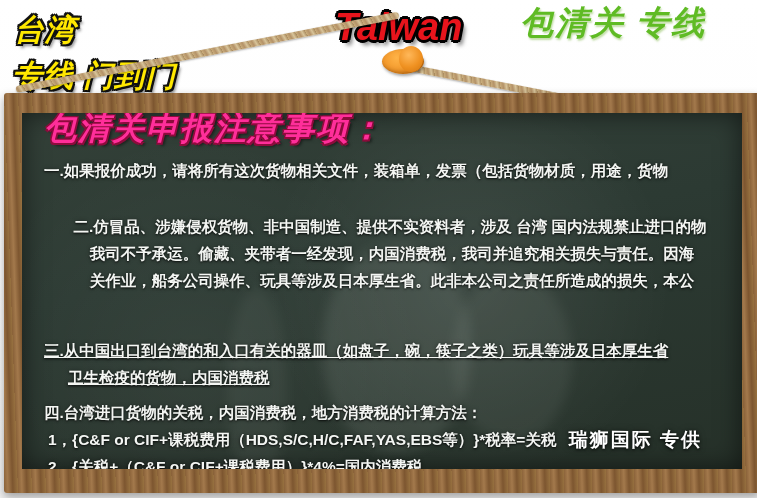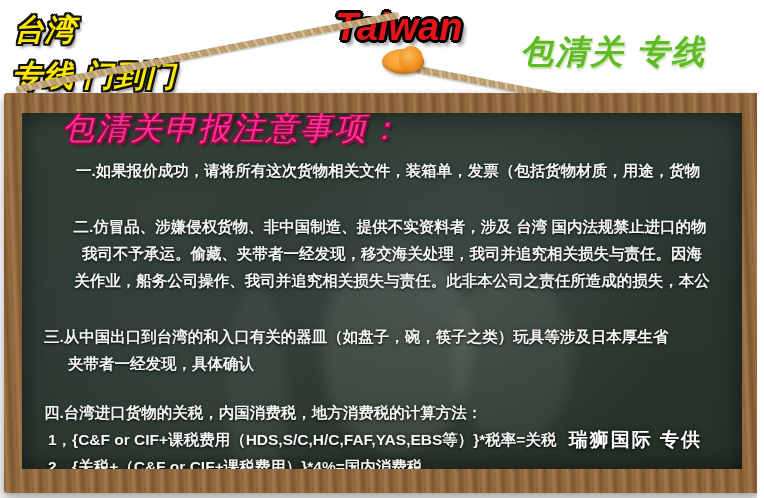--- a/index.html
+++ b/index.html
@@ -34,21 +34,21 @@
     position:absolute;left:335px;top:6px;
     font-size:38px;font-weight:bold;font-style:italic;
     color:#e8141c;letter-spacing:0px;
     text-shadow:
       -2px -2px 0 #000, 2px -2px 0 #000, -2px 2px 0 #000, 2px 2px 0 #000,
       -3px 0 0 #000, 3px 0 0 #000, 0 -3px 0 #000, 0 3px 0 #000,
       4px 5px 4px rgba(0,0,0,.5);
   }
 
   #tag-green{
-    position:absolute;left:520px;top:30px;
+    position:absolute;left:520px;top:1px;
     font-size:33px;font-weight:bold;font-style:italic;
     color:#5fbb24;letter-spacing:2px;
     text-shadow:1px 2px 2px rgba(120,180,60,.45);
   }
 
   
   .rope{position:absolute;height:7px;border-radius:4px;
     background:repeating-linear-gradient(70deg,#c9ad7c 0px,#b49268 3px,#d8c49a 6px,#a98a5e 9px);
     box-shadow:0 1px 2px rgba(0,0,0,.3);}
   #rope-left{left:16px;top:86px;width:390px;transform-origin:left center;transform:rotate(-11deg);}
@@ -82,41 +82,41 @@
     overflow:hidden;
   }
   
   .ghost{position:absolute;border-radius:50%;filter:blur(6px);opacity:.1;background:#cfd8d0;}
   #ghost-a{left:300px;top:130px;width:150px;height:210px;}
   #ghost-b{left:430px;top:160px;width:120px;height:170px;opacity:.07;}
   #ghost-c{left:205px;top:175px;width:60px;height:200px;opacity:.06;}
 
   
   #title-pink{
-    position:absolute;left:40px;top:-6px;
-    font-size:32px;font-weight:normal;font-style:italic;letter-spacing:2px;
+    position:absolute;left:22px;top:-6px;
+    font-size:32px;font-weight:bold;font-style:italic;letter-spacing:2px;
     color:#ff2e9a;
     text-shadow:
       -1.5px -1.5px 0 #8e0b3c, 1.5px -1.5px 0 #8e0b3c,
       -1.5px 1.5px 0 #8e0b3c, 1.5px 1.5px 0 #8e0b3c,
       3px 3px 3px rgba(0,0,0,.5);
     white-space:nowrap;
   }
 
   .para{position:absolute;left:22px;right:6px;color:#f4f6f3;}
   .line{
     font-size:15.5px;font-weight:bold;line-height:27px;white-space:nowrap;
     text-shadow:0 1px 2px rgba(0,0,0,.75),0 0 4px rgba(0,0,0,.4);
   }
   .line.indent{padding-left:24px;}
   .line.sub{padding-left:4px;}
 
-  #p1{top:44px;margin-left:32px;}
+  #p1{top:44px;}
   #p2{top:100px;text-align:center;}
-  #p3{top:210px;}
+  #p3{top:224px;text-decoration:underline;}
   #p4{top:286px;}
 
   #footer-credit{
     position:absolute;right:40px;bottom:16px;
     font-size:19px;font-weight:bold;color:#ffffff;letter-spacing:2px;
     text-shadow:0 1px 3px rgba(0,0,0,.8),0 0 6px rgba(0,0,0,.5);
     white-space:nowrap;
   }
 </style>
 </head>
@@ -143,27 +143,27 @@
       <div class="ghost" id="ghost-c"></div>
 
       <div id="title-pink">包清关申报注意事项：</div>
 
       <div class="para" id="p1">
         <div class="line">一.如果报价成功，请将所有这次货物相关文件，装箱单，发票（包括货物材质，用途，货物</div>
       </div>
 
       <div class="para" id="p2">
         <div class="line">二.仿冒品、涉嫌侵权货物、非中国制造、提供不实资料者，涉及 台湾 国内法规禁止进口的物</div>
-        <div class="line sub">我司不予承运。偷藏、夹带者一经发现，移交海关处理，我司并追究相关损失与责任。因海</div>
-        <div class="line sub">关作业，船务公司操作、我司并追究相关损失与责任。此非本公司之责任所造成的损失，本公</div>
+        <div class="line sub">我司不予承运。偷藏、夹带者一经发现，内国消费税，我司并追究相关损失与责任。因海</div>
+        <div class="line sub">关作业，船务公司操作、玩具等涉及日本厚生省。此非本公司之责任所造成的损失，本公</div>
       </div>
 
       <div class="para" id="p3">
         <div class="line">三.从中国出口到台湾的和入口有关的器皿（如盘子，碗，筷子之类）玩具等涉及日本厚生省</div>
-        <div class="line indent">夹带者一经发现，具体确认</div>
+        <div class="line indent">卫生检疫的货物，内国消费税</div>
       </div>
 
       <div class="para" id="p4">
         <div class="line">四.台湾进口货物的关税，内国消费税，地方消费税的计算方法：</div>
         <div class="line sub">1，{C&amp;F or CIF+课税费用（HDS,S/C,H/C,FAF,YAS,EBS等）}*税率=关税</div>
         <div class="line sub">2，{关税+（C&amp;F or CIF+课税费用）}*4%=国内消费税</div>
         <div class="line sub">3，国内消费税*25%=地方消费税</div>
       </div>
 
       <div id="footer-credit">瑞狮国际 专供</div>

